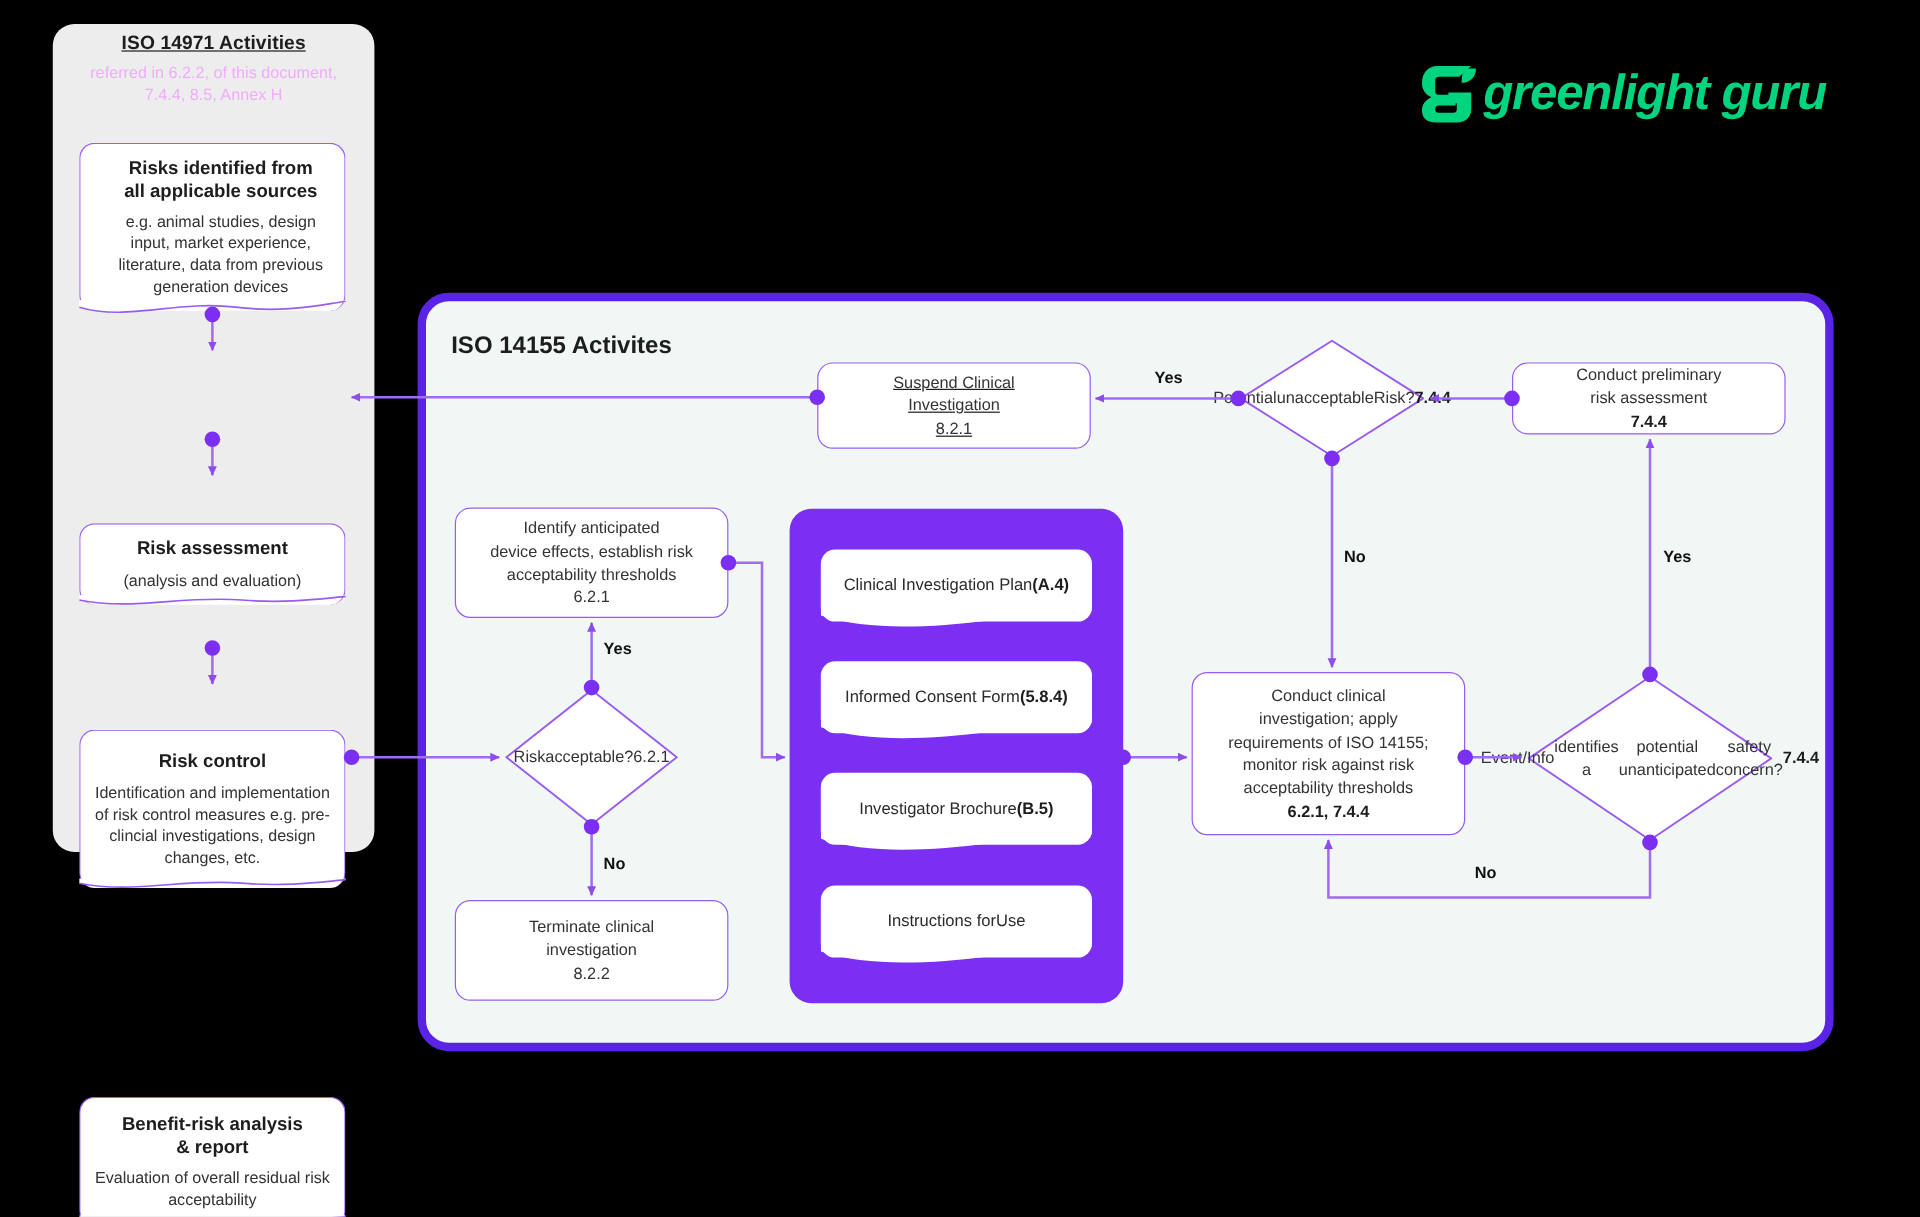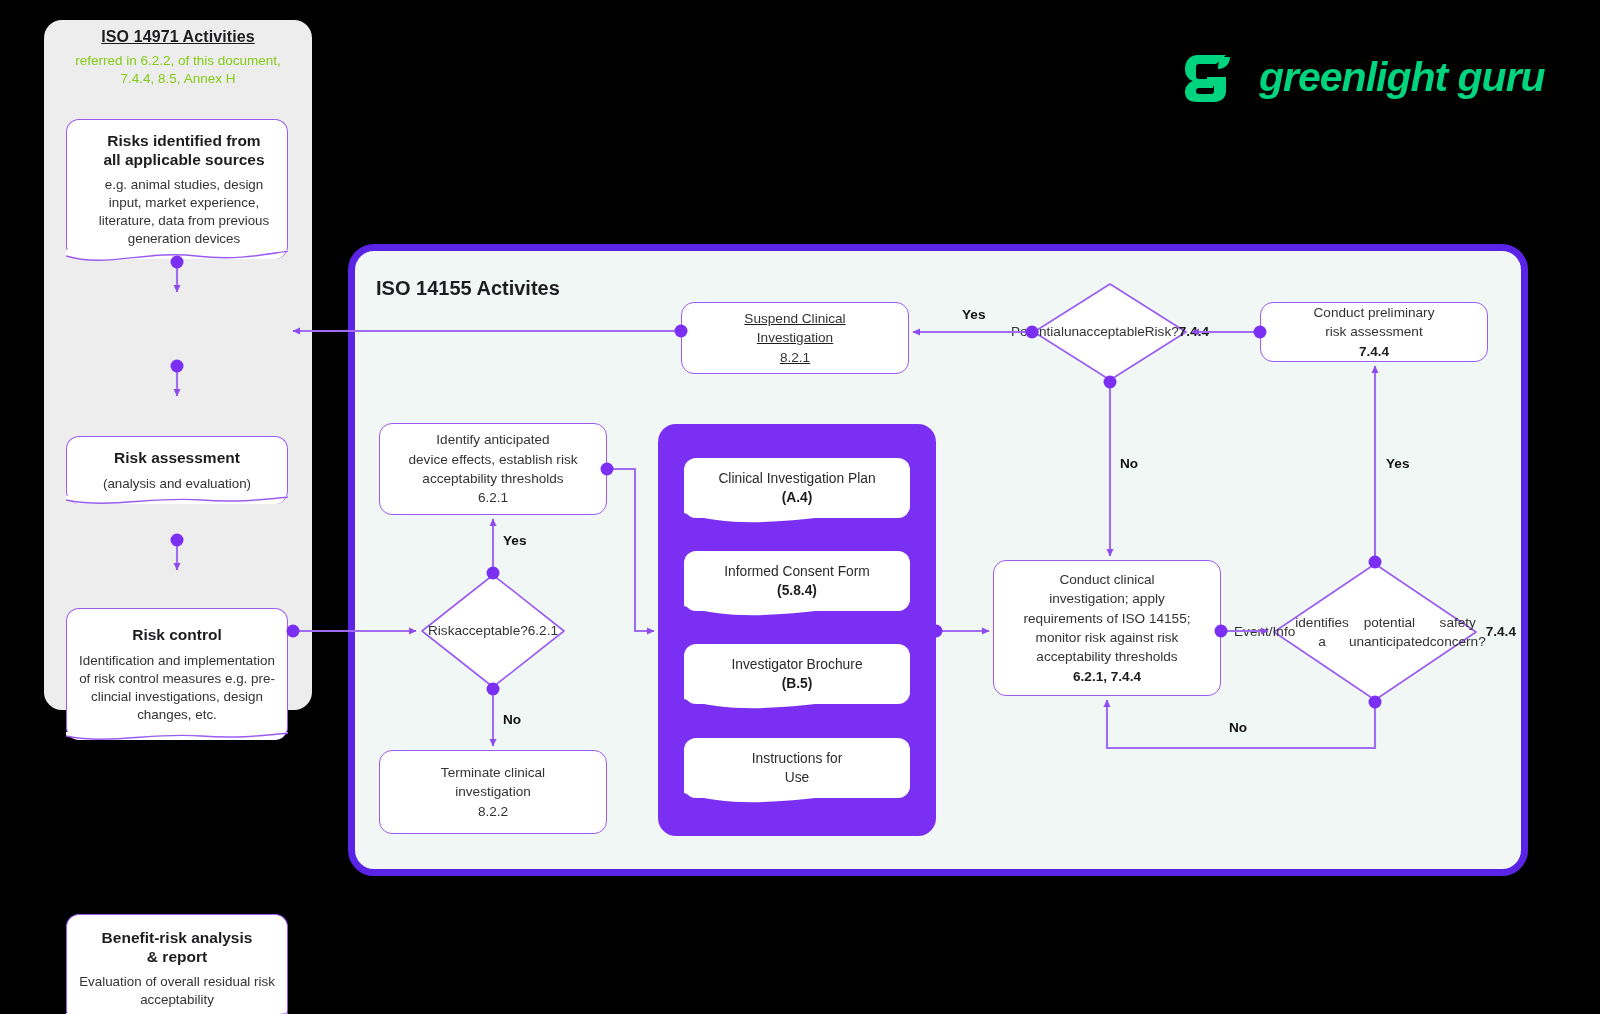--- a/index.html
+++ b/index.html
@@ -12,21 +12,21 @@
   #sidebar{
     position:absolute;left:44px;top:20px;width:268px;height:690px;
     background:#eeeded;border-radius:18px;
   }
   #sidebar-title{
     position:absolute;left:44px;top:28px;width:268px;text-align:center;
     font-size:16px;font-weight:bold;color:#1d1d1f;letter-spacing:.1px;text-decoration:underline;
   }
   #sidebar-sub{
     position:absolute;left:52px;top:52px;width:252px;text-align:center;
-    font-size:13.5px;line-height:1.35;color:#84cc16;
+    font-size:13.5px;line-height:1.35;color:#f0abfc;
   }
 
   
   .node{
     position:absolute;background:#fff;border:1.4px solid #9a5cf0;
     border-radius:13px;box-sizing:border-box;
     display:flex;flex-direction:column;align-items:center;justify-content:center;
     text-align:center;padding:8px 10px;
   }
   .node .ttl{font-weight:bold;font-size:15.5px;line-height:1.24;color:#1d1d1f;}
@@ -58,33 +58,33 @@
   }
   .diamond .txt .b{font-weight:bold;color:#1d1d1f;}
 
   
   #docpanel{
     position:absolute;left:658px;top:424px;width:278px;height:412px;
     background:#7b2ff2;border-radius:18px;
   }
   .doccard{
     position:absolute;left:684px;width:226px;background:#fff;border-radius:12px;
-    display:flex;flex-direction:column;align-items:center;justify-content:center;
+    display:flex;align-items:center;justify-content:center;
     text-align:center;font-size:13.8px;line-height:1.4;color:#2b2b2d;
   }
   .doccard .b{font-weight:bold;color:#1d1d1f;}
   .doccard svg.wave2{position:absolute;left:0;bottom:-10px;width:100%;height:20px;}
 
   
   #wires{position:absolute;left:0;top:0;width:1600px;height:1014px;pointer-events:none;}
 
   .elabel{position:absolute;font-size:13.6px;font-weight:bold;color:#111;}
 
   
-  #logo{position:absolute;left:1180px;top:46px;height:62px;display:flex;align-items:center;gap:23px;}
+  #logo{position:absolute;left:1180px;top:46px;height:62px;display:flex;align-items:center;gap:0;}
   #logo .mark{width:56px;height:56px;}
   #logo .word{font-size:41px;font-weight:bold;font-style:italic;color:#00d47e;letter-spacing:-1px;}
 </style>
 </head>
 <body>
 
 <div id="stage">
 
   <div id="sidebar"></div>
   <div id="sidebar-title">ISO 14971 Activities</div>

